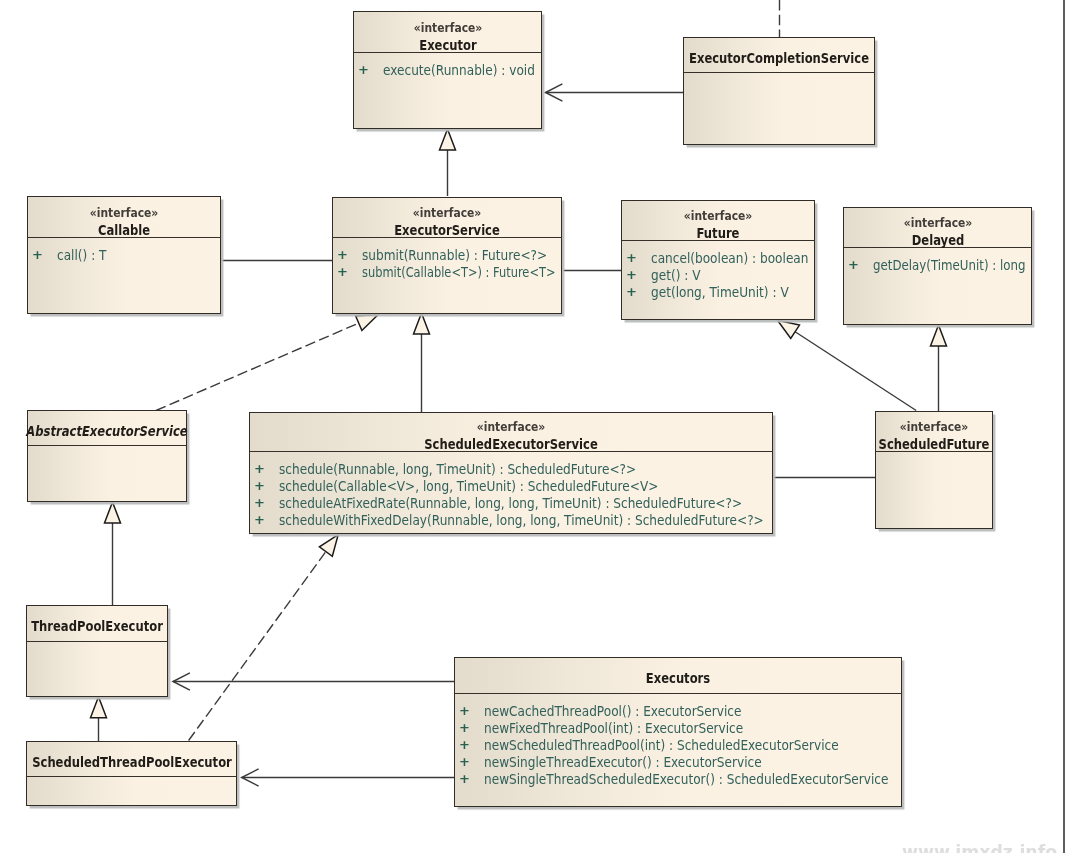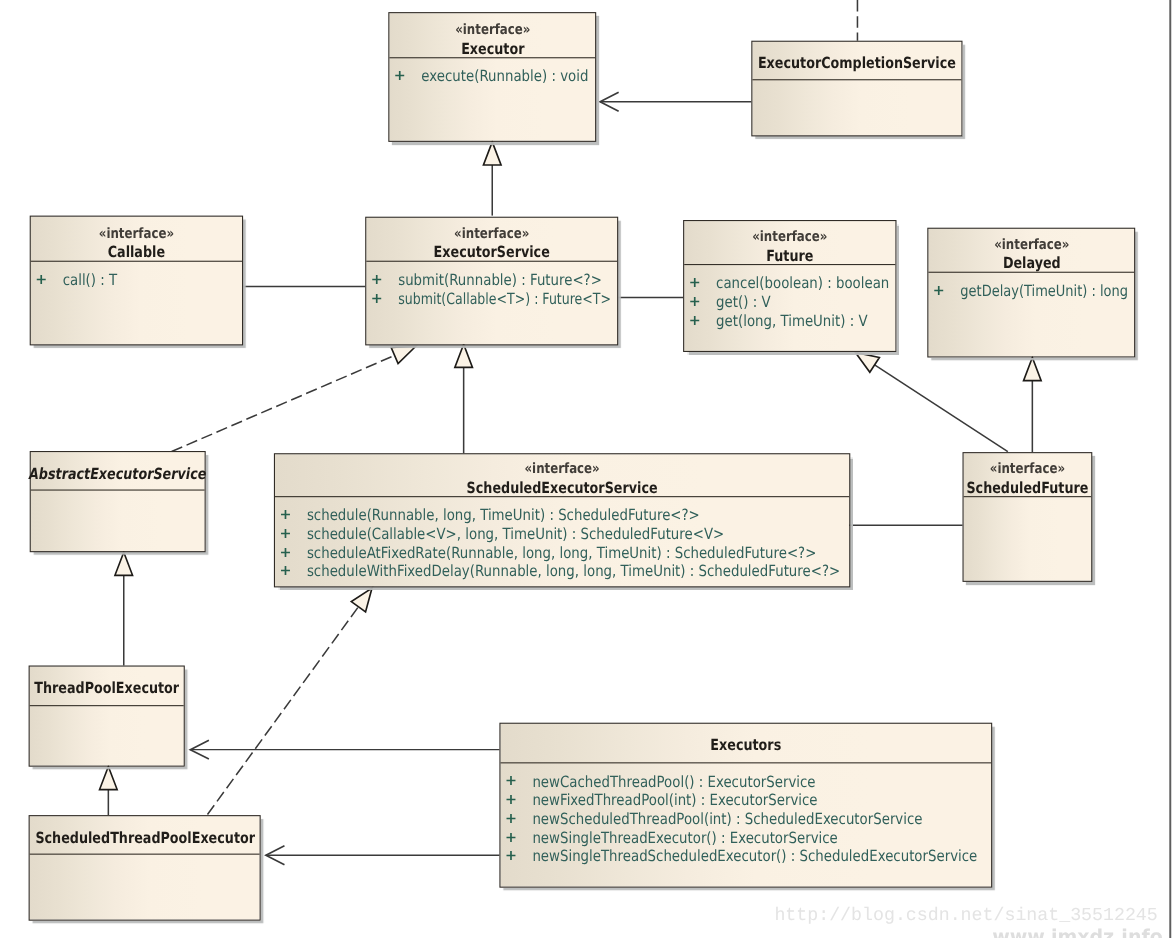--- a/index.html
+++ b/index.html
@@ -94,21 +94,21 @@
       </g>
     </svg>
   <div id="boxes">
       <div class="uml-class" style="left: 353px; top: 11px; width: 189px; height: 118px;">
         <div class="uml-divider" style="top: 40px;"></div>
         <div class="uml-stereotype" style="top: 9px;">«interface»</div>
         <div class="uml-name" style="top: 26px;">Executor</div>
         <div class="uml-vis" style="top: 51px;">+</div>
         <div class="uml-member" style="top: 51px; left: 28.5px;">execute(Runnable) : void</div>
       </div>
-      <div class="uml-class" style="left: 683px; top: 37px; width: 192px; height: 87px;">
+      <div class="uml-class" style="left: 683px; top: 37px; width: 192px; height: 108px;">
         <div class="uml-divider" style="top: 34px;"></div>
         <div class="uml-name" style="top: 12.8px;">ExecutorCompletionService</div>
       </div>
       <div class="uml-class" style="left: 27px; top: 196px; width: 194px; height: 118px;">
         <div class="uml-divider" style="top: 40px;"></div>
         <div class="uml-stereotype" style="top: 9px;">«interface»</div>
         <div class="uml-name" style="top: 26px;">Callable</div>
         <div class="uml-vis" style="top: 51px;">+</div>
         <div class="uml-member" style="top: 51px; left: 28.5px;">call() : T</div>
       </div>
@@ -172,21 +172,20 @@
         <div class="uml-member" style="top: 46px; left: 28.5px;">newCachedThreadPool() : ExecutorService</div>
         <div class="uml-vis" style="top: 63px;">+</div>
         <div class="uml-member" style="top: 63px; left: 28.5px;">newFixedThreadPool(int) : ExecutorService</div>
         <div class="uml-vis" style="top: 80px;">+</div>
         <div class="uml-member" style="top: 80px; left: 28.5px;">newScheduledThreadPool(int) : ScheduledExecutorService</div>
         <div class="uml-vis" style="top: 97px;">+</div>
         <div class="uml-member" style="top: 97px; left: 28.5px;">newSingleThreadExecutor() : ExecutorService</div>
         <div class="uml-vis" style="top: 114px;">+</div>
         <div class="uml-member" style="top: 114px; left: 28.5px;">newSingleThreadScheduledExecutor() : ScheduledExecutorService</div>
       </div>
-      <div class="uml-class" style="left: 26px; top: 741px; width: 211px; height: 96px;">
+      <div class="uml-class" style="left: 26px; top: 741px; width: 211px; height: 65px;">
         <div class="uml-divider" style="top: 34px;"></div>
         <div class="uml-name" style="top: 12.8px;">ScheduledThreadPoolExecutor</div>
       </div>
     </div>
-  <div class="wm" id="wm1">http://blog.csdn.net/sinat_35512245</div>
   <div class="wm" id="wm2">www.imxdz.info</div>
   <div class="rbar" id="rbar"></div>
 </div>
 
 </body></html>

